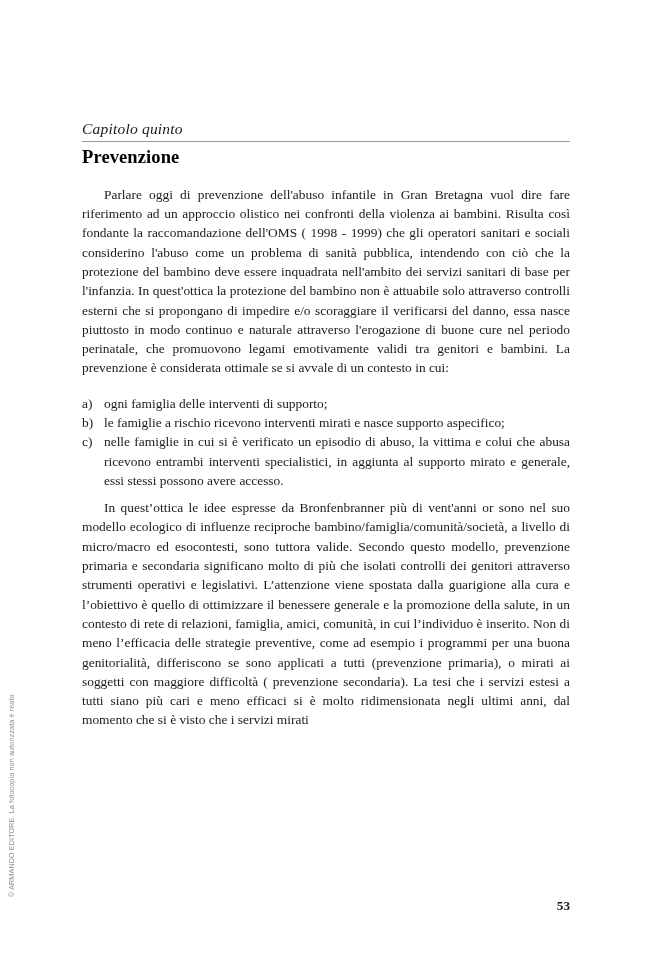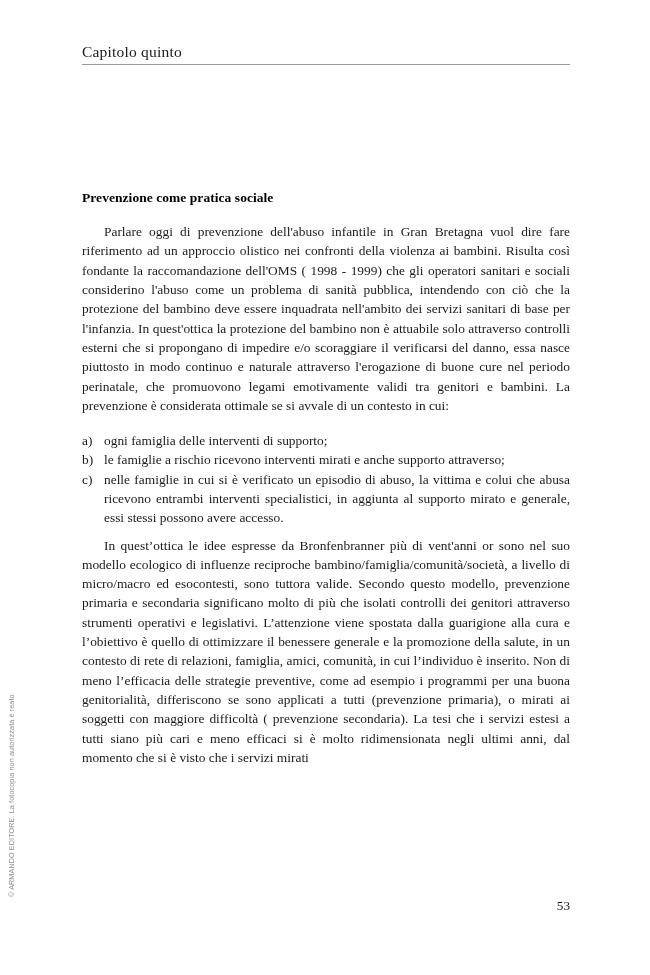--- a/index.html
+++ b/index.html
@@ -45,21 +45,22 @@
 
   
   .content {
     position: absolute;
     left: 82px;
     top: 0;
     width: 488px;
   }
 
   .chapter-label {
-    margin-top: 43px;
+    margin-top: 120px;
+    font-style: italic;
     font-size: 15.5px;
     line-height: 1.2;
     color: #1a1a1a;
     letter-spacing: 0.2px;
   }
 
   .chapter-rule {
     margin-top: 2px;
     width: 100%;
     height: 1px;
@@ -125,52 +126,53 @@
 
   
   .page-number {
     position: absolute;
     left: 82px;
     width: 488px;
     top: 898px;
     text-align: right;
     font-size: 13.2px;
     color: #1a1a1a;
+    font-weight: bold;
   }
 </style>
 </head>
 <body>
 
 <div class="page">
 
   <div class="margin-credit">
     <span>© ARMANDO EDITORE. La fotocopia non autorizzata è reato.</span>
   </div>
 
   <div class="content">
 
     <div class="chapter-label">Capitolo quinto</div>
 
     <div class="chapter-rule"></div>
 
+    <h1 class="chapter-title">Prevenzione</h1>
 
-    <h2 class="section-heading">Prevenzione come pratica sociale</h2>
 
     <p class="body-par">Parlare oggi di prevenzione dell'abuso infantile in Gran Bretagna vuol dire fare riferimento ad un approccio olistico nei confronti della violenza ai bambini. Risulta così fondante la raccomandazione dell'OMS ( 1998 - 1999) che gli operatori sanitari e sociali considerino l'abuso come un problema di sanità pubblica, intendendo con ciò che la protezione del bambino deve essere inquadrata nell'ambito dei servizi sanitari di base per l'infanzia. In quest'ottica la protezione del bambino non è attuabile solo attraverso controlli esterni che si propongano di impedire e/o scoraggiare il verificarsi del danno, essa nasce piuttosto in modo continuo e naturale attraverso l'erogazione di buone cure nel periodo perinatale, che promuovono legami emotivamente validi tra genitori e bambini. La prevenzione è considerata ottimale se si avvale di un contesto in cui:</p>
 
     <div class="list-block">
 
       <div class="list-item">
         <span class="list-marker">a)</span>
         <span class="list-text">ogni famiglia delle interventi di supporto;</span>
       </div>
 
       <div class="list-item">
         <span class="list-marker">b)</span>
-        <span class="list-text">le famiglie a rischio ricevono interventi mirati e anche supporto attraverso;</span>
+        <span class="list-text">le famiglie a rischio ricevono interventi mirati e nasce supporto aspecifico;</span>
       </div>
 
       <div class="list-item">
         <span class="list-marker">c)</span>
         <span class="list-text">nelle famiglie in cui si è verificato un episodio di abuso, la vittima e colui che abusa ricevono entrambi interventi specialistici, in aggiunta al supporto mirato e generale, essi stessi possono avere accesso.</span>
       </div>
 
     </div>
 
     <p class="body-par par-after-list">In quest’ottica le idee espresse da Bronfenbranner più di vent'anni or sono nel suo modello ecologico di influenze reciproche bambino/famiglia/comunità/società, a livello di micro/macro ed esocontesti, sono tuttora valide. Secondo questo modello, prevenzione primaria e secondaria significano molto di più che isolati controlli dei genitori attraverso strumenti operativi e legislativi. L’attenzione viene spostata dalla guarigione alla cura e l’obiettivo è quello di ottimizzare il benessere generale e la promozione della salute, in un contesto di rete di relazioni, famiglia, amici, comunità, in cui l’individuo è inserito. Non di meno l’efficacia delle strategie preventive, come ad esempio i programmi per una buona genitorialità, differiscono se sono applicati a tutti (prevenzione primaria), o mirati ai soggetti con maggiore difficoltà ( prevenzione secondaria). La tesi che i servizi estesi a tutti siano più cari e meno efficaci si è molto ridimensionata negli ultimi anni, dal momento che si è visto che i servizi mirati</p>

